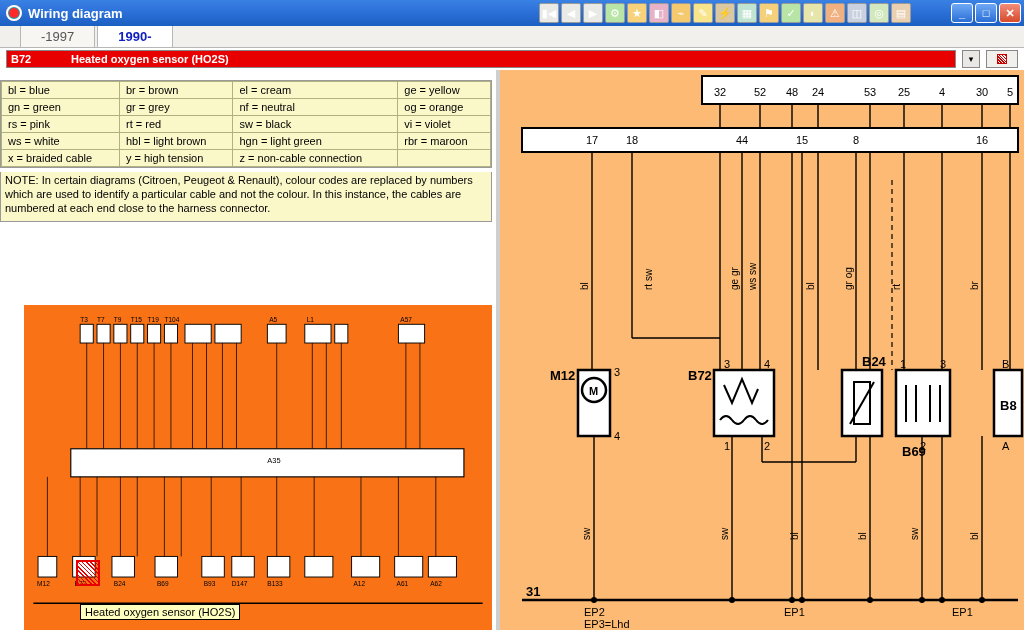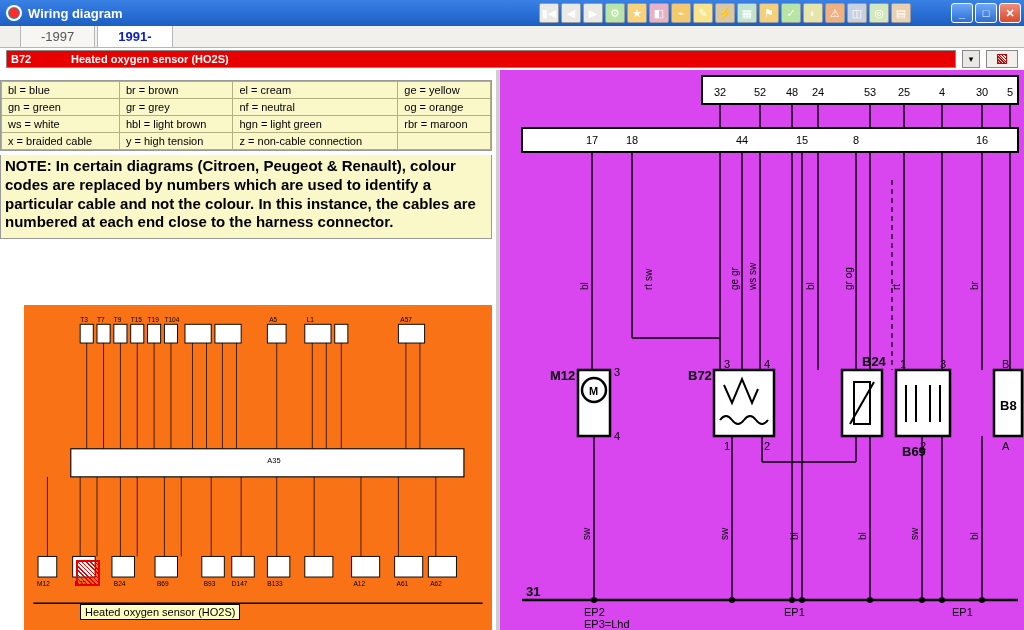--- a/index.html
+++ b/index.html
@@ -111,42 +111,42 @@
   }
   .leftpanel {
     width: 500px;
     background:#fff;
     border-right: 4px solid #cfcfcf;
     overflow:hidden;
     position:relative;
   }
   .rightpanel {
     flex:1;
-    background:#d946ef;
+    background:#fdba74;
     overflow:hidden;
   }
   
   .legendblock {
     background:#faf7c8;
     border:1px solid #999;
     margin: 10px 4px 4px 0;
     font-size: 11px;
   }
   .legendblock table { border-collapse: collapse; width:100%; }
   .legendblock td {
     border:1px solid #b0b080;
     padding:2px 6px;
     background:#faf7c8;
     white-space:nowrap;
     height:16px;
   }
   .note {
     background:#faf7c8;
-    font-size:15px;
-    font-weight:bold;
+    font-size:11px;
+    font-weight:normal;
     padding:2px 4px 6px 4px;
     line-height:1.25;
     border:1px solid #999;
     border-top:none;
     margin: 0 4px 0 0;
   }
   
   .thumb {
     position:absolute;
     left:0; right:4px; top:235px; bottom:0;
@@ -200,21 +200,21 @@
   </div>
   <div class="winctrl">
     <div class="wbtn min">_</div>
     <div class="wbtn max">□</div>
     <div class="wbtn close">✕</div>
   </div>
 </div>
 
 <div class="tabs">
   <div class="tab">-1997</div>
-  <div class="tab active">1991-</div>
+  <div class="tab active">1990-</div>
 </div>
 
 <div class="descbar">
   <div class="redbox">
     <span class="code">B72</span>
     <span class="label">Heated oxygen sensor (HO2S)</span>
   </div>
   <div class="dropbtn">▾</div>
   <div class="iconbtn">
     <span style="width:10px;height:10px;border:1px solid #c00;background:repeating-linear-gradient(45deg,#c00 0,#c00 1px,transparent 1px,transparent 2px);display:inline-block"></span>
@@ -231,20 +231,26 @@
           <td>bl = blue</td>
           <td>br = brown</td>
           <td>el = cream</td>
           <td>ge = yellow</td>
         </tr>
         <tr>
           <td>gn = green</td>
           <td>gr = grey</td>
           <td>nf = neutral</td>
           <td>og = orange</td>
+        </tr>
+        <tr>
+          <td>rs = pink</td>
+          <td>rt = red</td>
+          <td>sw = black</td>
+          <td>vi = violet</td>
         </tr>
         <tr>
           <td>ws = white</td>
           <td>hbl = light brown</td>
           <td>hgn = light green</td>
           <td>rbr = maroon</td>
         </tr>
         <tr>
           <td>x = braided cable</td>
           <td>y = high tension</td>

